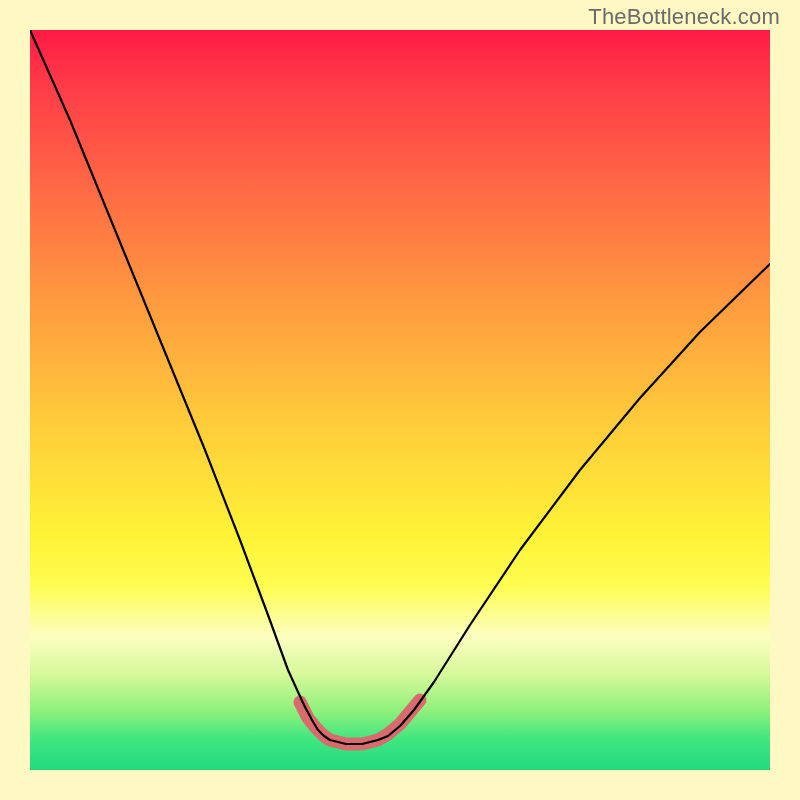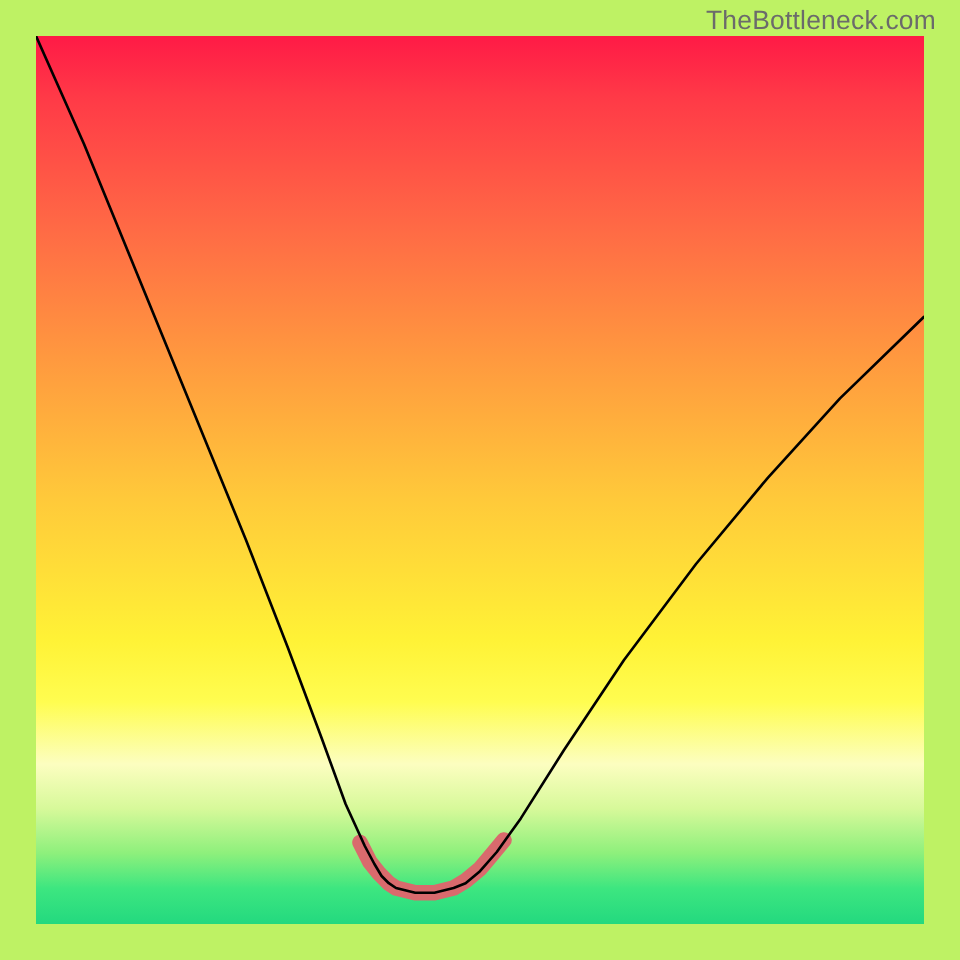--- a/index.html
+++ b/index.html
@@ -9,21 +9,21 @@
     height: 800px;
     background: #000000;
     overflow: hidden;
   }
   .frame {
     position: absolute;
     top: 0;
     left: 0;
     width: 800px;
     height: 800px;
-    background: #bef264;
+    background: #fef9c3;
   }
   .plot-area {
     position: absolute;
     left: 30px;
     top: 30px;
     width: 740px;
     height: 740px;
     background: linear-gradient(
       to bottom,
       #ff1a46 0%,

